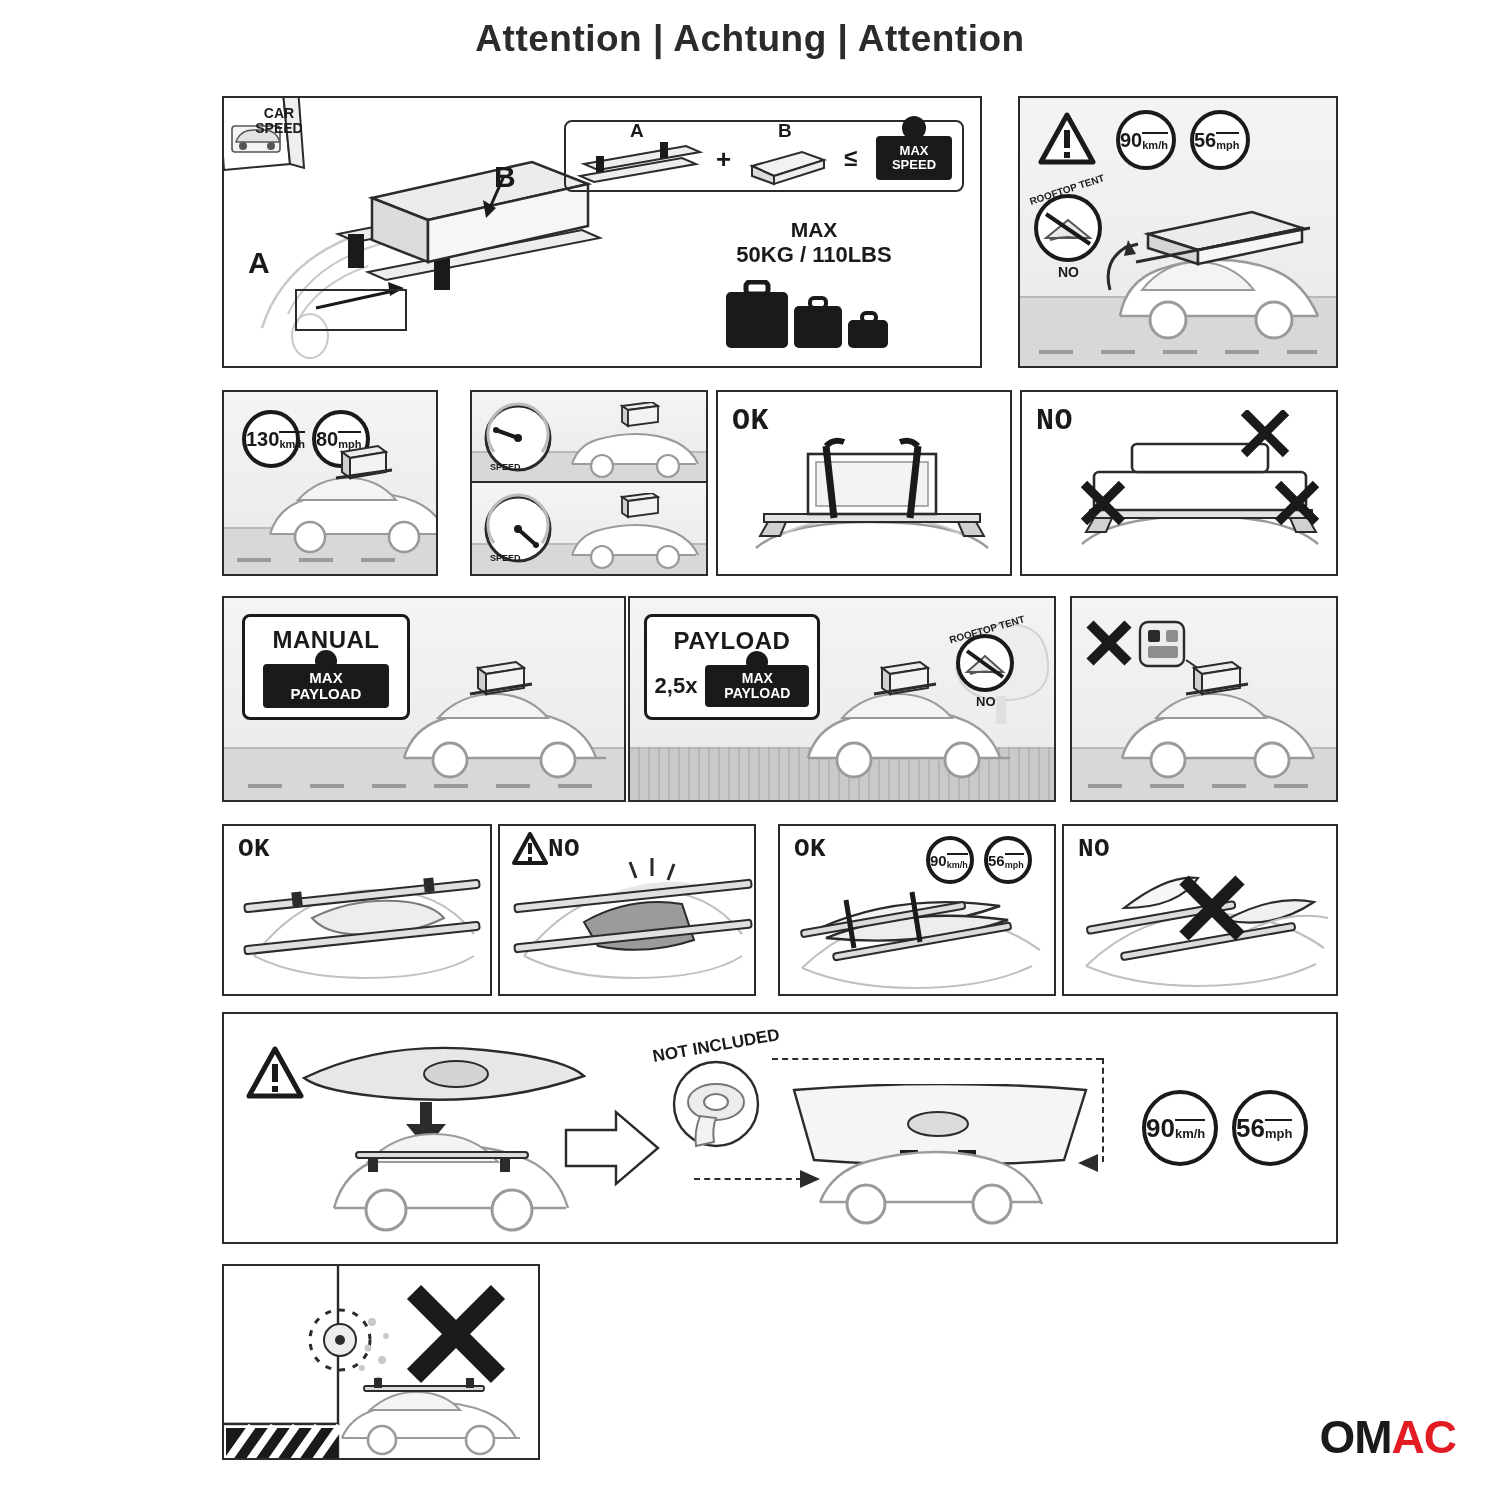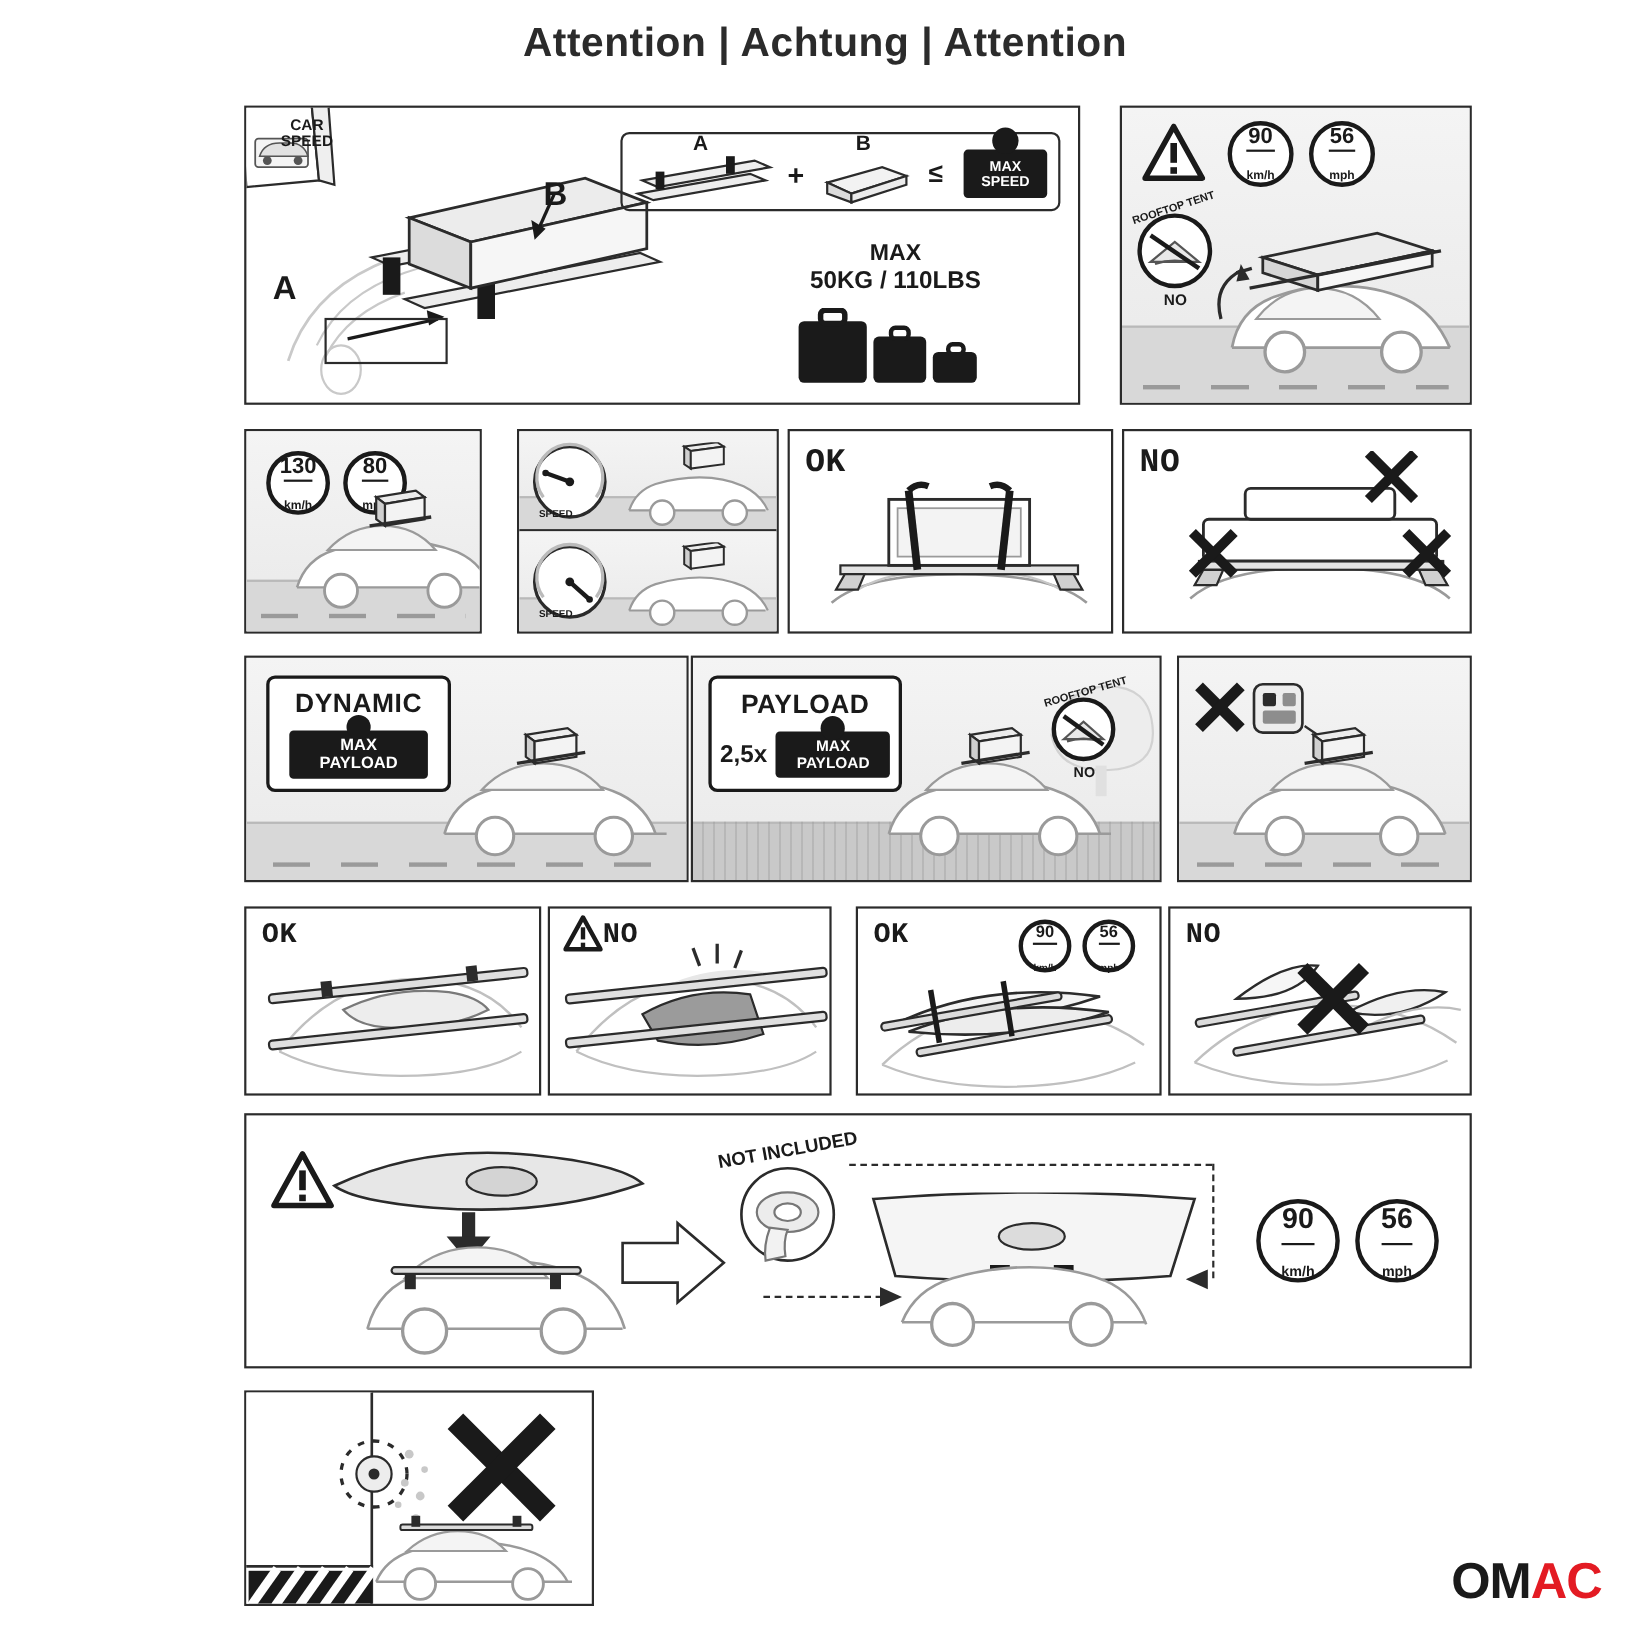--- a/index.html
+++ b/index.html
@@ -32,25 +32,25 @@
   .ground.dark { background:#c9c9c9; }
   .road-dash { position:absolute; bottom:12px; left:6%; right:6%; height:4px; background:
       repeating-linear-gradient(to right, #9a9a9a 0 34px, transparent 34px 62px); }
 
   
   .speed {
     position:absolute;
     border:4px solid #1a1a1a;
     border-radius:50%;
     background:#fff;
-    display:flex; flex-direction:column; align-items:center; justify-content:space-between;
+    display:flex; align-items:center; justify-content:flex-start;
     font-weight:700; line-height:1;
   }
   .speed .num { font-size: 20px; }
-  .speed .unit { font-size: 11px; font-weight:700; border-top:2px solid #1a1a1a; margin-top:2px; padding-top:17px;}
+  .speed .unit { font-size: 11px; font-weight:700; border-top:2px solid #1a1a1a; margin-top:2px; padding-top:6px;}
   .speed.sm .num { font-size:15px; }
   .speed.sm .unit { font-size:9px; }
   .speed.lg .num { font-size:26px; }
   .speed.lg .unit { font-size:13px; }
   .tri-box { position:absolute; display:flex; align-items:center; justify-content:center;}
   .tri-box svg { display:block; }
 
   .label-box {
     position:absolute;
     border:3px solid #1a1a1a;
@@ -332,21 +332,21 @@
         <line x1="248" y1="74" x2="210" y2="112"></line>
     </g>
   </svg>
 </div>
 
 <div class="panel" style="left:222px; top:596px; width:404px; height:206px;">
   <div class="sky"></div>
   <div class="ground"></div>
   <div class="road-dash"></div>
   <div class="label-box" style="left:18px; top:16px; width:168px; height:106px;">
-    <div style="font-size:24px; letter-spacing:0.5px;">DYNAMIC</div>
+    <div style="font-size:24px; letter-spacing:0.5px;">MANUAL</div>
     <div style="position:relative; margin-top:10px;">
       <div style="position:absolute; left:50%; transform:translateX(-50%); top:-14px; width:22px; height:22px; background:#1a1a1a; border-radius:50%;"></div>
       <div class="blk" style="width:126px; padding:6px 0; font-size:15px;">
         <div>MAX</div>
         <div>PAYLOAD</div>
       </div>
     </div>
   </div>
   <svg style="position:absolute; left:170px; top:62px;" width="230" height="136" viewBox="0 0 230 136">
     <path d="M10 98 q8-28 36-38 q28-10 62-10 q36 0 62 12 q24 12 32 36" fill="#fff" stroke="#9a9a9a" stroke-width="2.4"></path>

